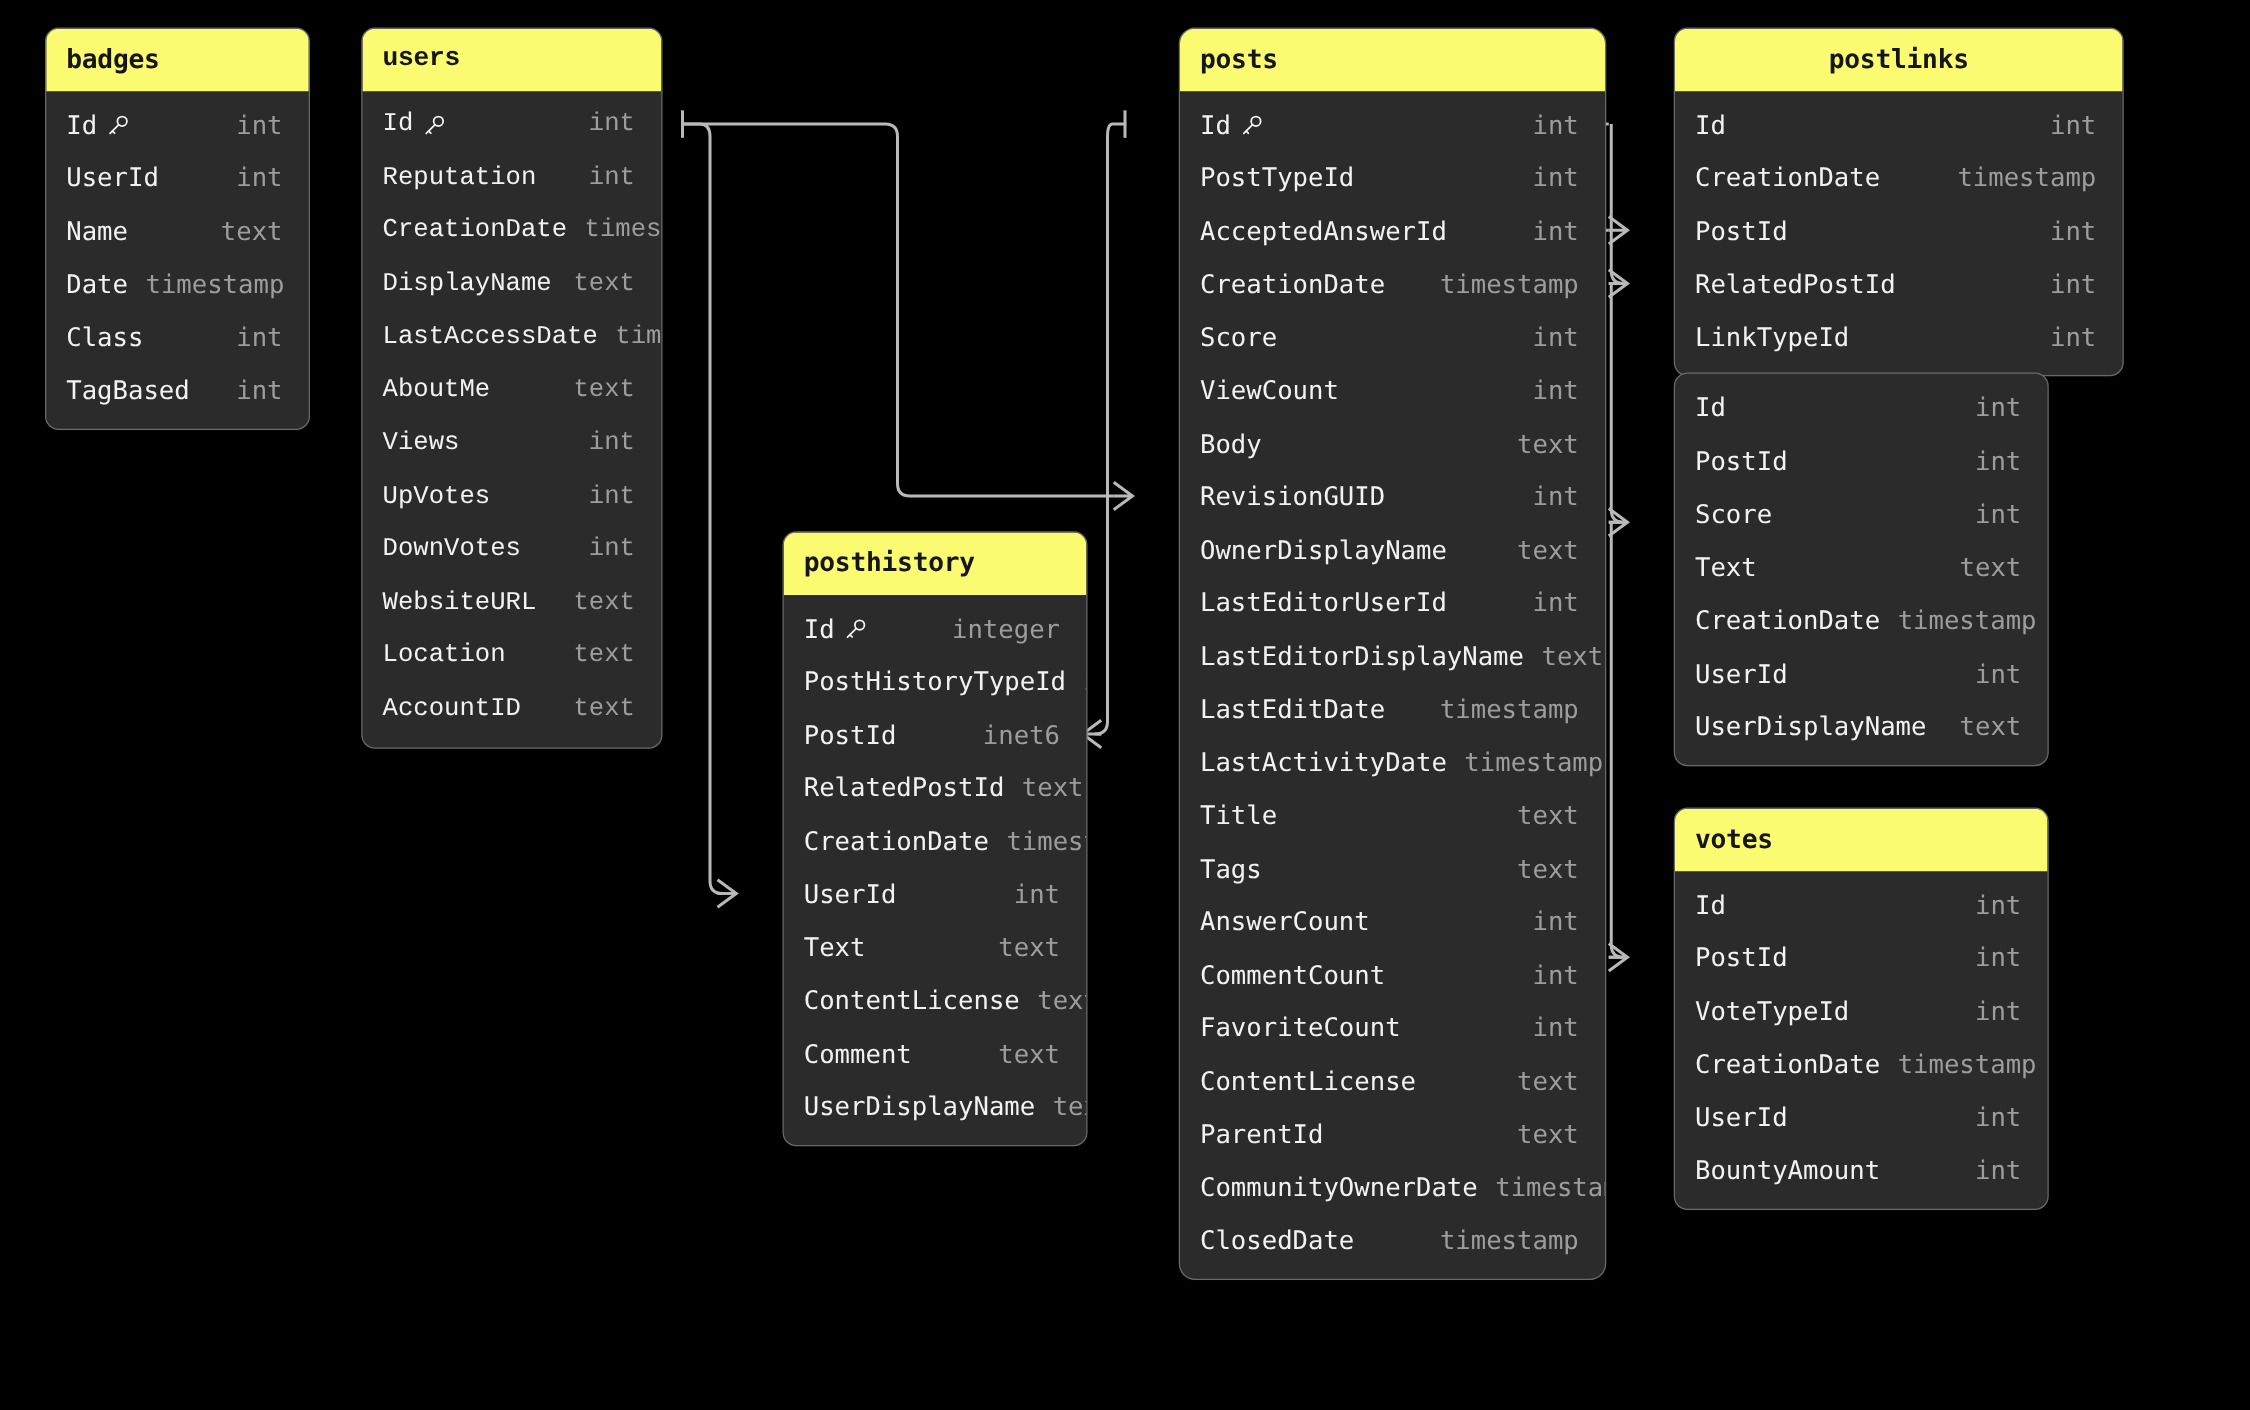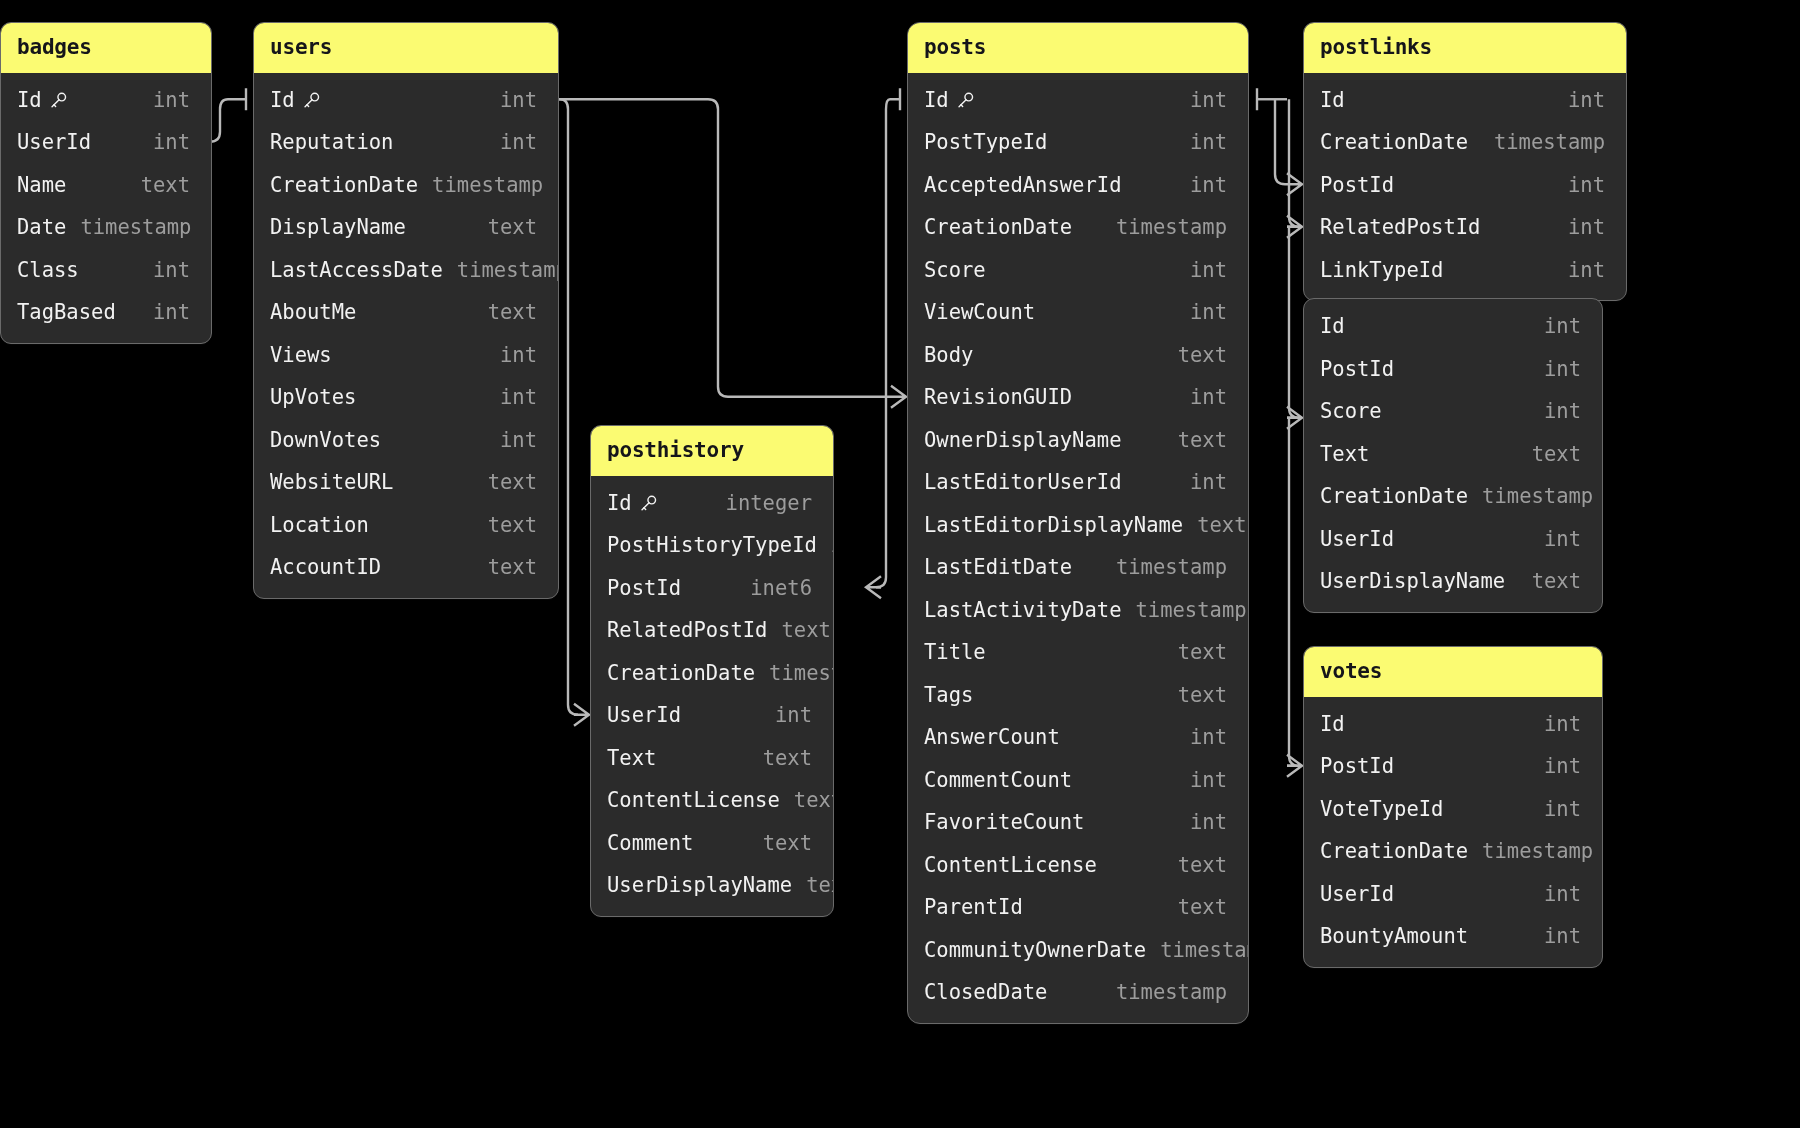--- a/index.html
+++ b/index.html
@@ -14,20 +14,21 @@
   svg.links { position: absolute; inset: 0; width: 1800px; height: 1128px; pointer-events: none; }
   svg.links path, svg.links line { stroke: #b9b9b9; stroke-width: 2.4; fill: none; }
 
   .table-card {
     position: absolute;
     background: #2b2b2b;
     border-radius: 11px;
     border: 1.5px solid #6a6a6a;
     overflow: hidden;
     box-shadow: 0 1px 0 rgba(255,255,255,0.02);
+    margin-left: 36px;
   }
   .table-title {
     background: #fbfb72;
     color: #15151a;
     font-weight: bold;
     font-size: 21px;
     letter-spacing: -0.2px;
     padding: 13px 16px 13px 16px;
     line-height: 1.12;
   }
@@ -128,21 +129,21 @@
             <div class="col-type">int</div>
           </div>
           <div class="col-row">
             <div class="col-name">
               <span>TagBased</span>
             </div>
             <div class="col-type">int</div>
           </div>
         </div>
       </div>
-      <div class="table-card" style="left: 253px; top: 22px; width: 306px;">
+      <div class="table-card" style="left: 253px; top: 22px; width: 241px; font-family: Liberation Mono, monospace;">
         <div class="table-title">users</div>
         <div class="cols">
           <div class="col-row">
             <div class="col-name">
               <span>Id</span>
               <span class="key-icon">
                 <svg viewBox="0 0 20 20" width="19" height="19">
                   <circle cx="13.4" cy="6.4" r="4.0" fill="none" stroke="#f2f2f2" stroke-width="1.5"></circle>
                   <path d="M10.6 9.2 L3.2 16.6" stroke="#f2f2f2" stroke-width="1.5" fill="none" stroke-linecap="round"></path>
                   <path d="M5.2 14.6 L7.0 16.4" stroke="#f2f2f2" stroke-width="1.5" fill="none" stroke-linecap="round"></path>
@@ -428,21 +429,21 @@
             <div class="col-type">timestamp</div>
           </div>
           <div class="col-row">
             <div class="col-name">
               <span>ClosedDate</span>
             </div>
             <div class="col-type">timestamp</div>
           </div>
         </div>
       </div>
-      <div class="table-card" style="left: 1303px; top: 22px; width: 324px;">
+      <div class="table-card" style="left: 1303px; top: 22px; width: 360px; text-align: center;">
         <div class="table-title">postlinks</div>
         <div class="cols">
           <div class="col-row">
             <div class="col-name">
               <span>Id</span>
             </div>
             <div class="col-type">int</div>
           </div>
           <div class="col-row">
             <div class="col-name">

